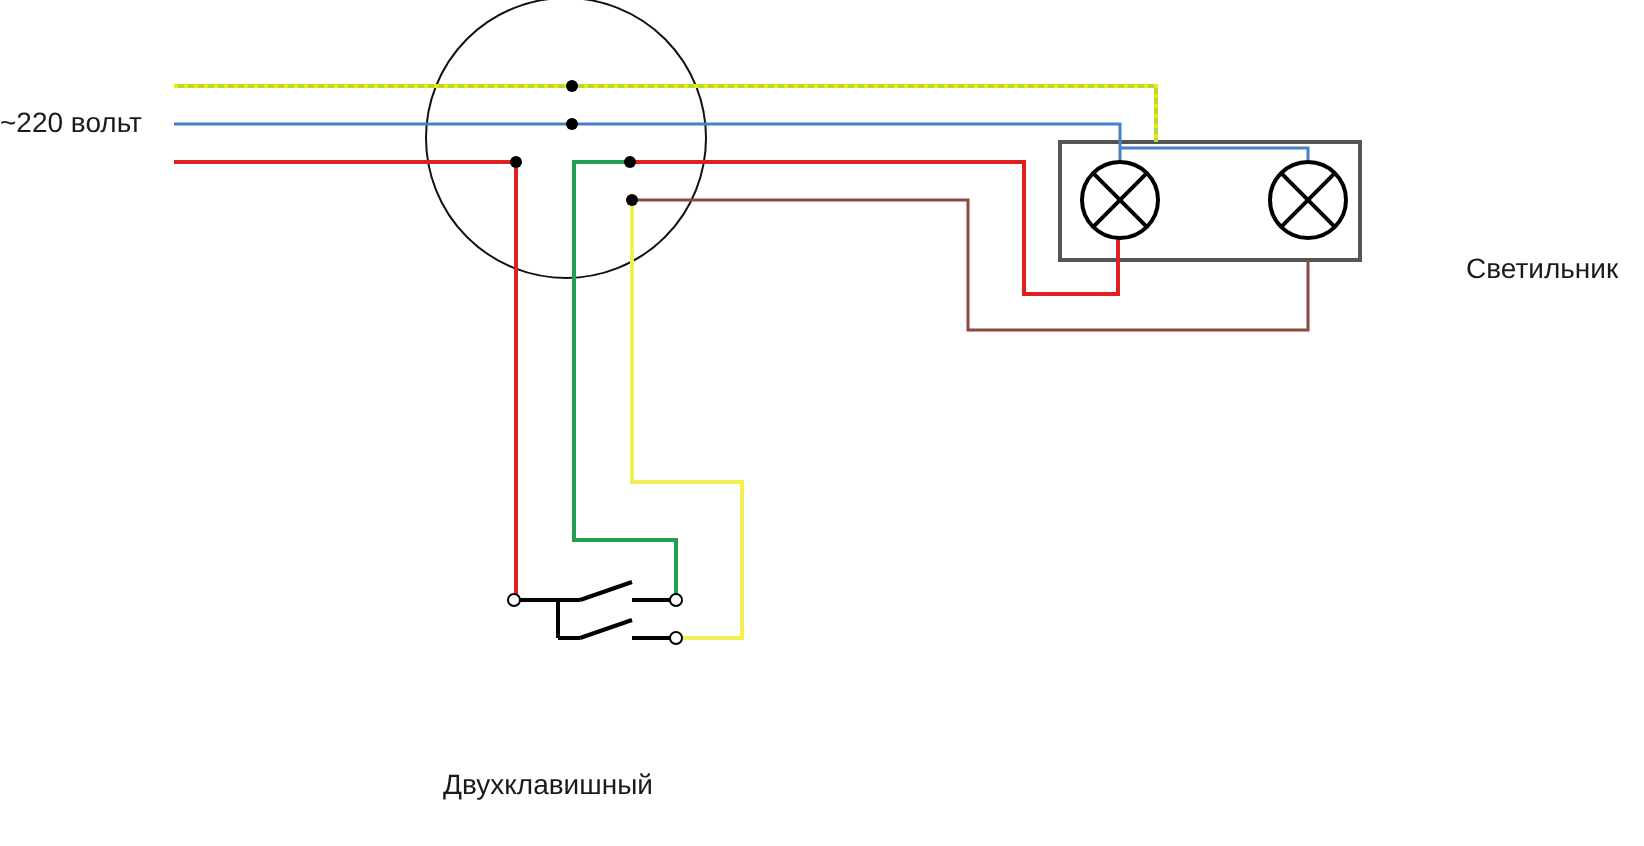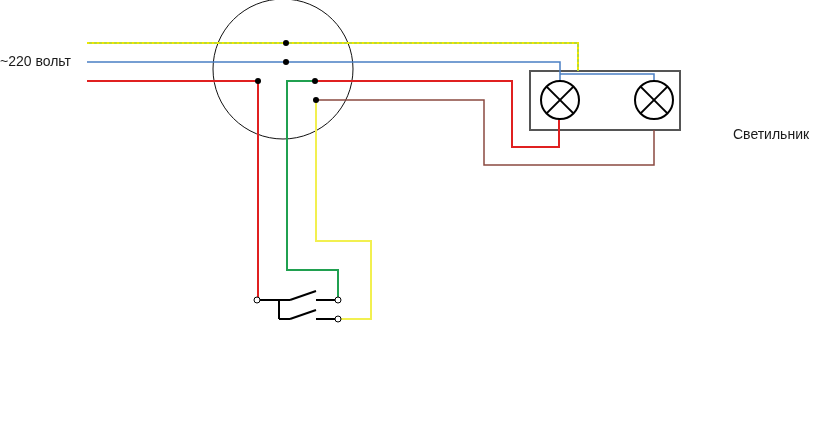--- a/index.html
+++ b/index.html
@@ -68,13 +68,14 @@
   <g stroke="#000" stroke-width="1" fill="#fff">
     <circle cx="257" cy="300" r="3"></circle>
     <circle cx="338" cy="300" r="3"></circle>
     <circle cx="338" cy="319" r="3"></circle>
   </g>
 </svg>
 
 <div id="lbl-voltage" class="label">~220 вольт</div>
 <div id="lbl-fixture" class="label">Светильник</div>
 <div id="lbl-switch" class="label">
+  <div>Двухклавишный</div>
 </div>
 
 </body></html>

